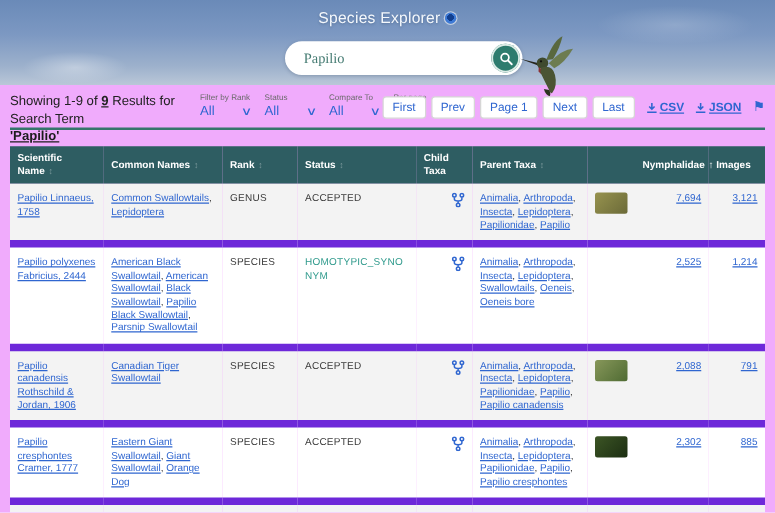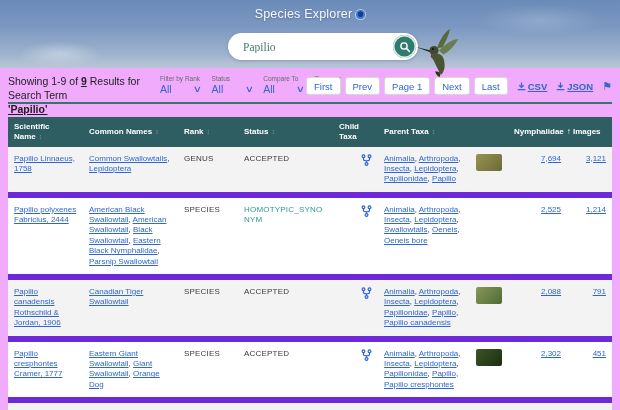--- a/index.html
+++ b/index.html
@@ -200,21 +200,21 @@
                   <circle cx="5.5" cy="10" r="1.4"></circle>
                 </g>
               </svg></span></td>
         <td><a class="lnk">Animalia</a>, <a class="lnk">Arthropoda</a>, <a class="lnk">Insecta</a>, <a class="lnk">Lepidoptera</a>, <a class="lnk">Papilionidae</a>, <a class="lnk">Papilio</a></td>
         <td class="center"><span class="thumb" style="background: linear-gradient(135deg, rgb(151, 147, 79), rgb(107, 106, 56));"></span></td>
         <td class="center"><a class="lnk">7,694</a></td>
         <td class="right"><a class="lnk">3,121</a></td>
       </tr>
       <tr>
         <td><a class="lnk">Papilio polyxenes Fabricius, 2444</a></td>
-        <td><a class="lnk">American Black Swallowtail</a>, <a class="lnk">American Swallowtail</a>, <a class="lnk">Black Swallowtail</a>, <a class="lnk">Eastern Black Nymphalidae</a>, <a class="lnk">Parsnip Swallowtail</a></td>
+        <td><a class="lnk">American Black Swallowtail</a>, <a class="lnk">American Swallowtail</a>, <a class="lnk">Black Swallowtail</a>, <a class="lnk">Papilio Black Swallowtail</a>, <a class="lnk">Parsnip Swallowtail</a></td>
         <td class="plain">SPECIES</td>
         <td><span class="plain status-syn">HOMOTYPIC_SYNONYM</span></td>
         <td class="center"><span class="branch"><svg width="11" height="12" viewBox="0 0 11 12">
                 <g fill="none" stroke="#2f66d0" stroke-width="1.2">
                   <circle cx="2.5" cy="2.2" r="1.4"></circle>
                   <circle cx="8.5" cy="2.2" r="1.4"></circle>
                   <path d="M2.5 3.8 v1.6 c0 1.8 6 1.8 6 0 V3.8 M5.5 6.8 v1.6"></path>
                   <circle cx="5.5" cy="10" r="1.4"></circle>
                 </g>
               </svg></span></td>
@@ -250,21 +250,21 @@
                 <g fill="none" stroke="#2f66d0" stroke-width="1.2">
                   <circle cx="2.5" cy="2.2" r="1.4"></circle>
                   <circle cx="8.5" cy="2.2" r="1.4"></circle>
                   <path d="M2.5 3.8 v1.6 c0 1.8 6 1.8 6 0 V3.8 M5.5 6.8 v1.6"></path>
                   <circle cx="5.5" cy="10" r="1.4"></circle>
                 </g>
               </svg></span></td>
         <td><a class="lnk">Animalia</a>, <a class="lnk">Arthropoda</a>, <a class="lnk">Insecta</a>, <a class="lnk">Lepidoptera</a>, <a class="lnk">Papilionidae</a>, <a class="lnk">Papilio</a>, <a class="lnk">Papilio cresphontes</a></td>
         <td class="center"><span class="thumb" style="background: linear-gradient(135deg, rgb(60, 85, 37), rgb(28, 46, 18));"></span></td>
         <td class="center"><a class="lnk">2,302</a></td>
-        <td class="right"><a class="lnk">451</a></td>
+        <td class="right"><a class="lnk">885</a></td>
       </tr>
       <tr>
         <td><a class="lnk"></a></td>
         <td></td>
         <td class="plain"></td>
         <td><span class="plain"></span></td>
         <td class="center"><span class="branch"><svg width="11" height="12" viewBox="0 0 11 12">
                 <g fill="none" stroke="#2f66d0" stroke-width="1.2">
                   <circle cx="2.5" cy="2.2" r="1.4"></circle>
                   <circle cx="8.5" cy="2.2" r="1.4"></circle>

